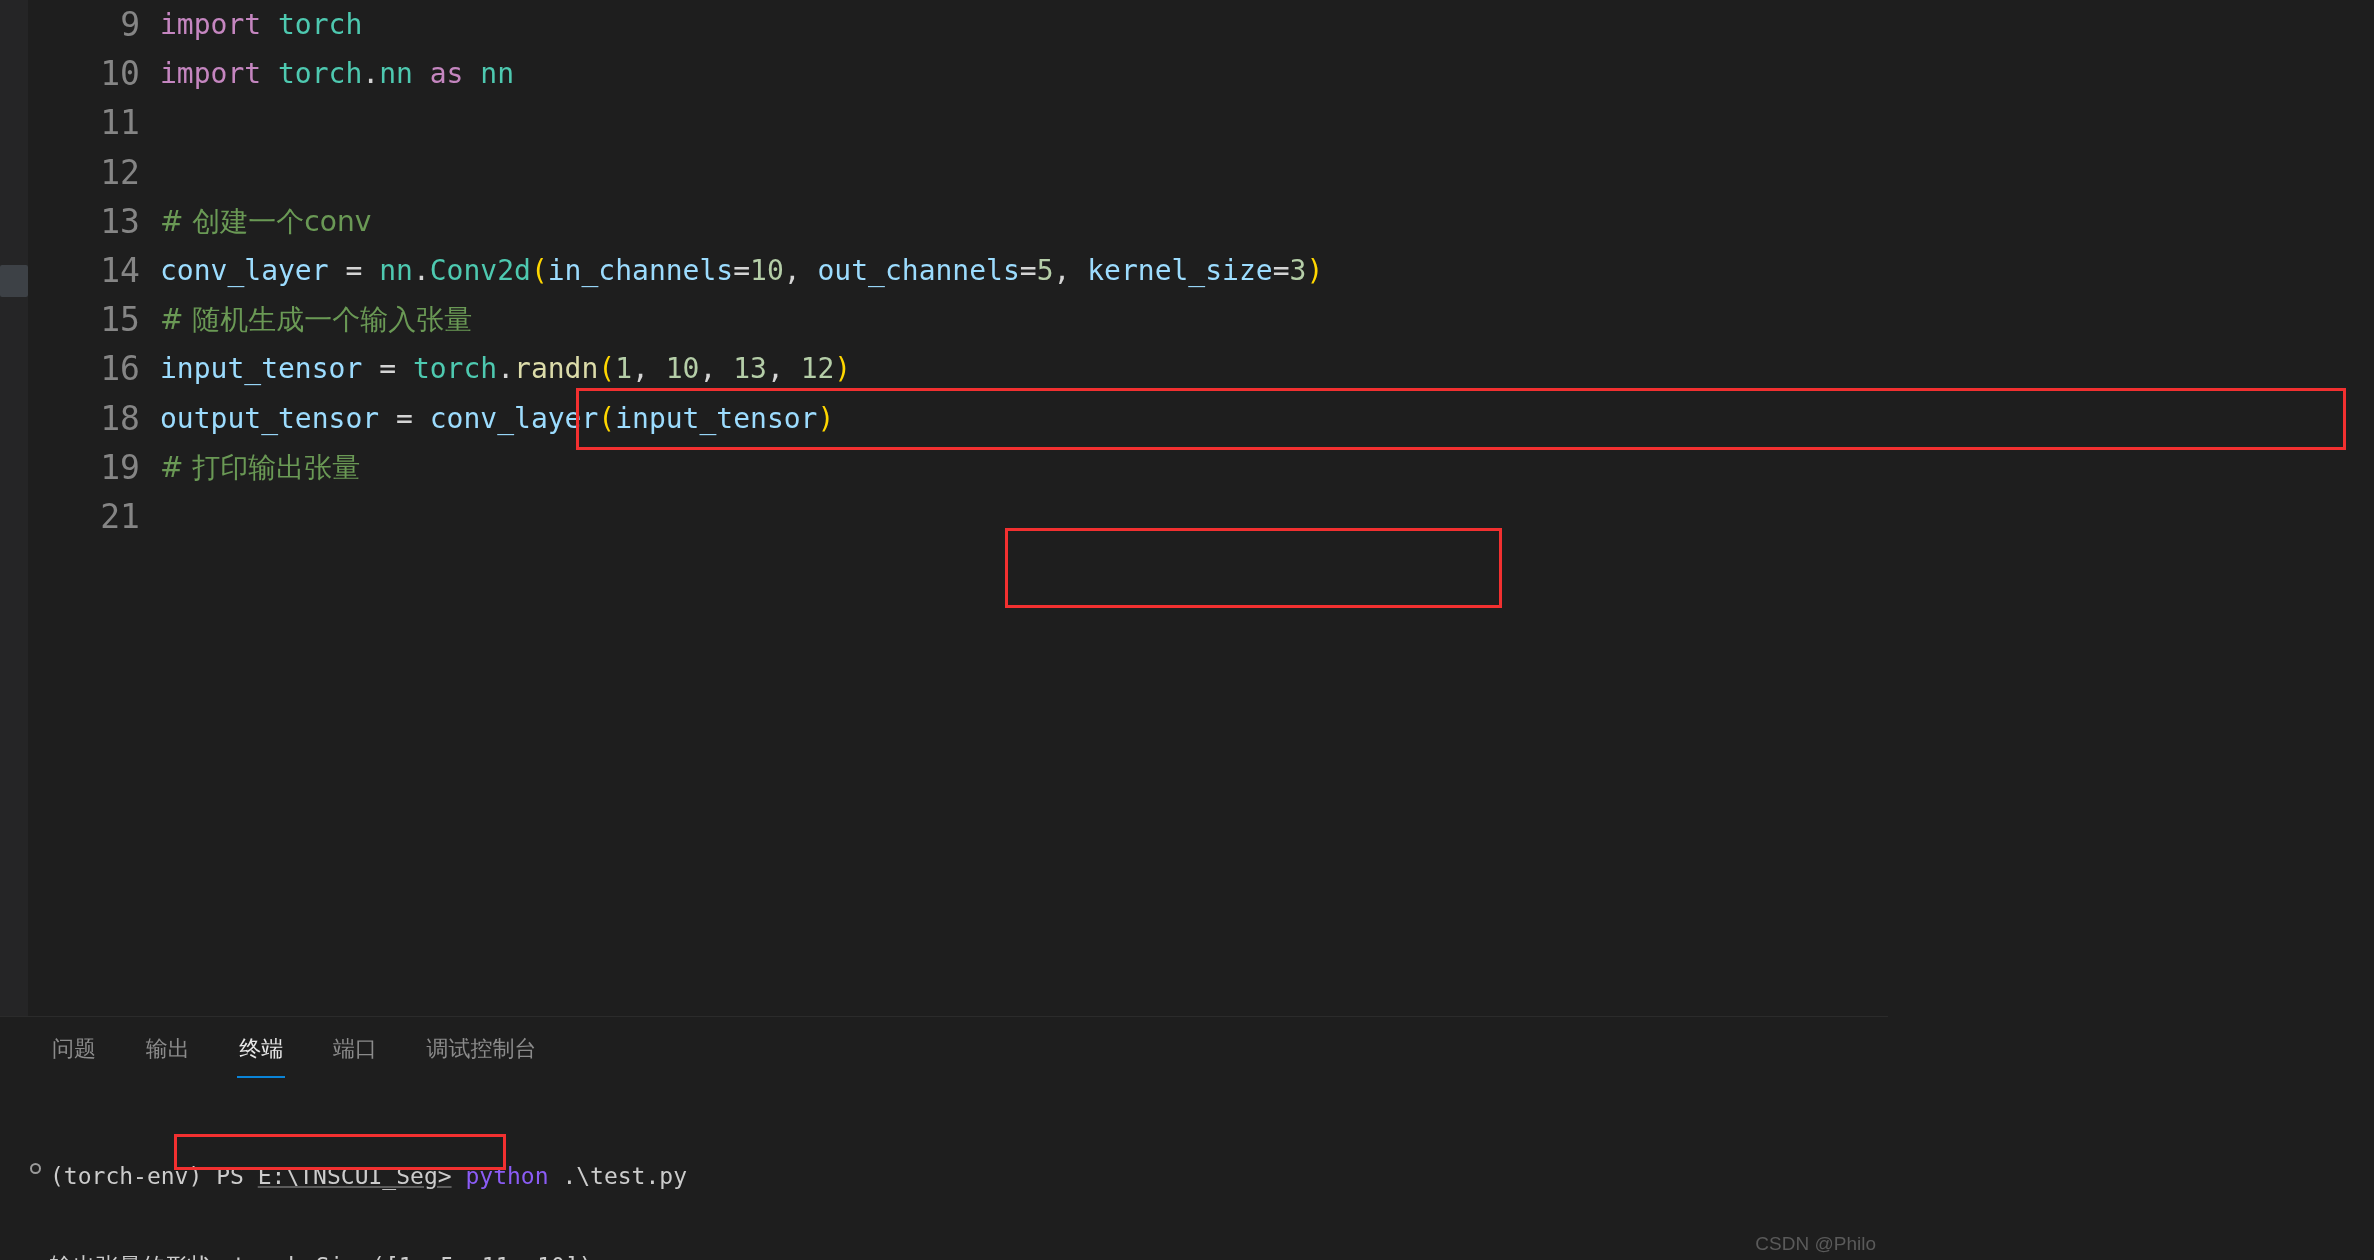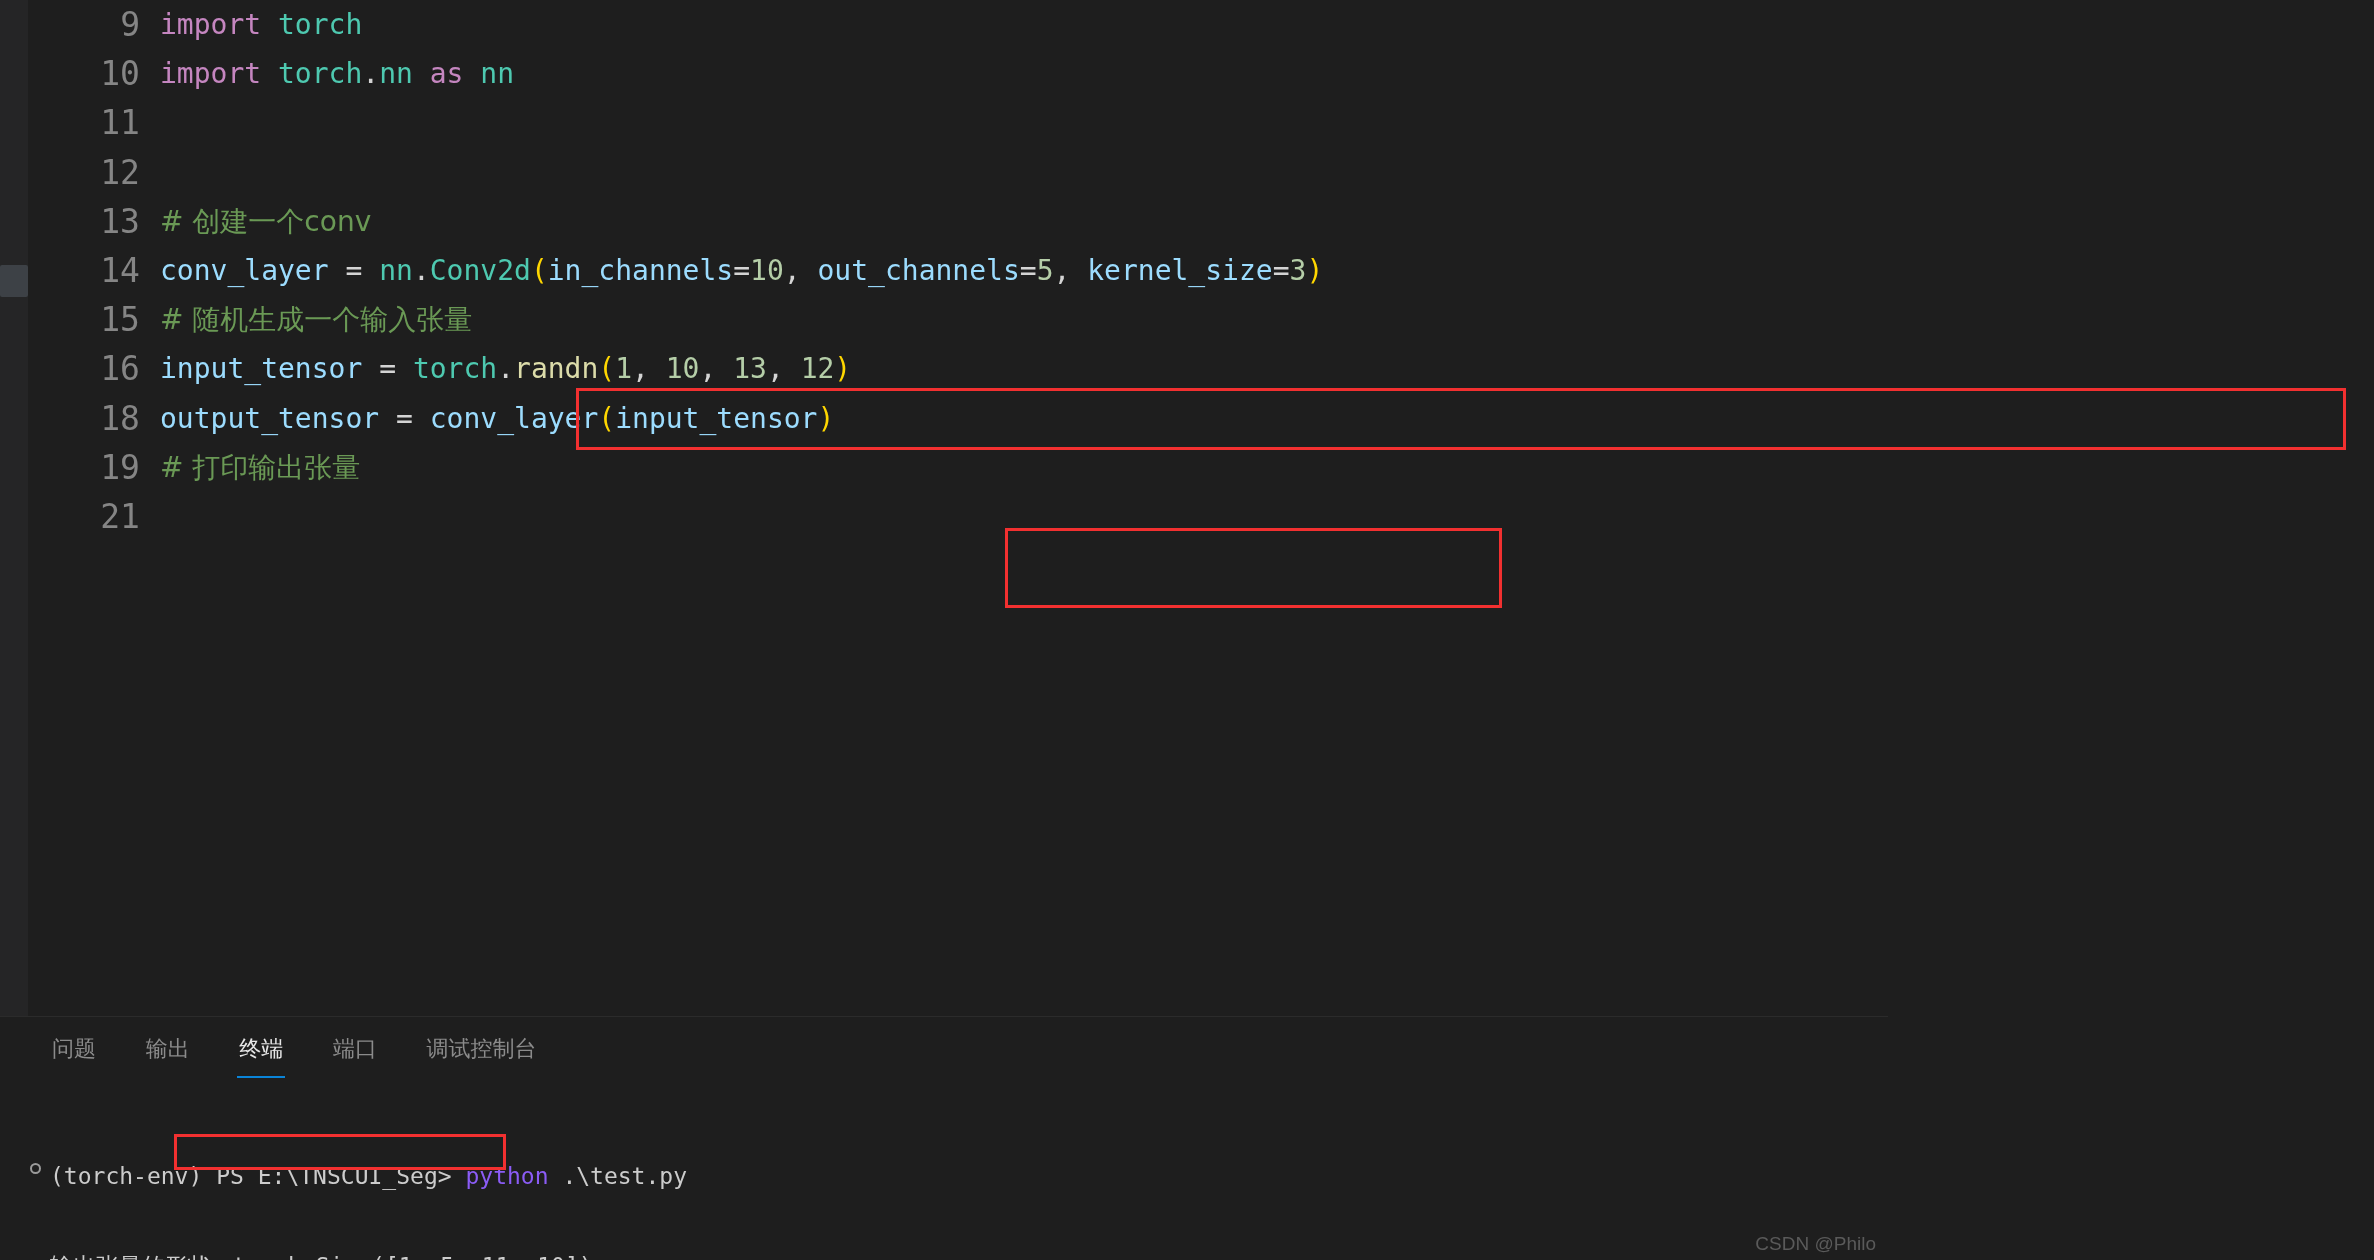--- a/index.html
+++ b/index.html
@@ -87,21 +87,21 @@
     content:"";position:absolute;left:0;right:0;bottom:-9px;height:2px;
     background:#0a84d8;
   }
   .term{
     position:absolute;left:50px;top:84px;
     font-family:"DejaVu Sans Mono","Liberation Mono",monospace;
     font-size:23px;line-height:30px;color:#cccccc;white-space:pre;
   }
   .term .cjk{font-family:"DejaVu Sans","Liberation Sans",sans-serif;}
   .term-row{height:30px;position:relative;}
-  .tpath{color:#cccccc;text-decoration-color:#5b5b5b;}
+  .tpath{color:#cccccc;text-decoration:underline;text-decoration-color:#5b5b5b;}
   .tyellow{color:#8b5cf6;}
   .bullet{
     position:absolute;left:30px;top:146px;width:11px;height:11px;
     border:2px solid #9a9a9a;border-radius:50%;box-sizing:border-box;
   }
   .watermark{
     position:absolute;right:12px;bottom:6px;
     font-family:Liberation Sans, sans-serif;
     font-size:19px;color:#5a5a5a;
   }

